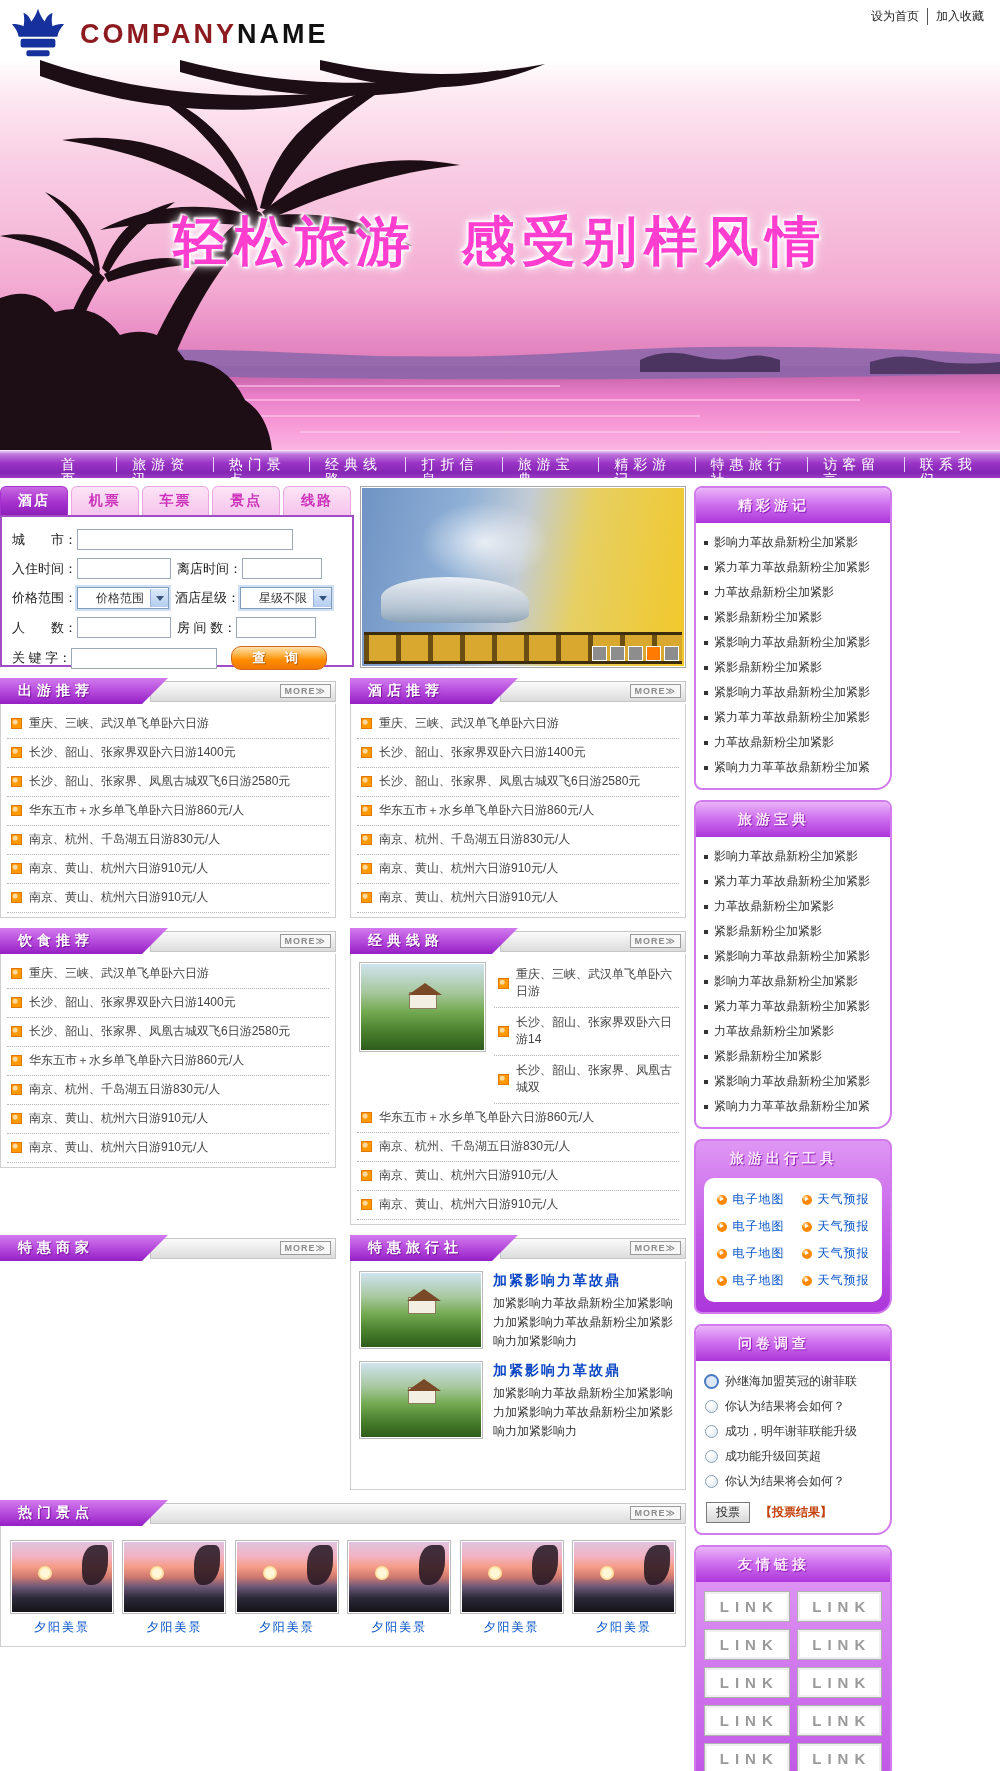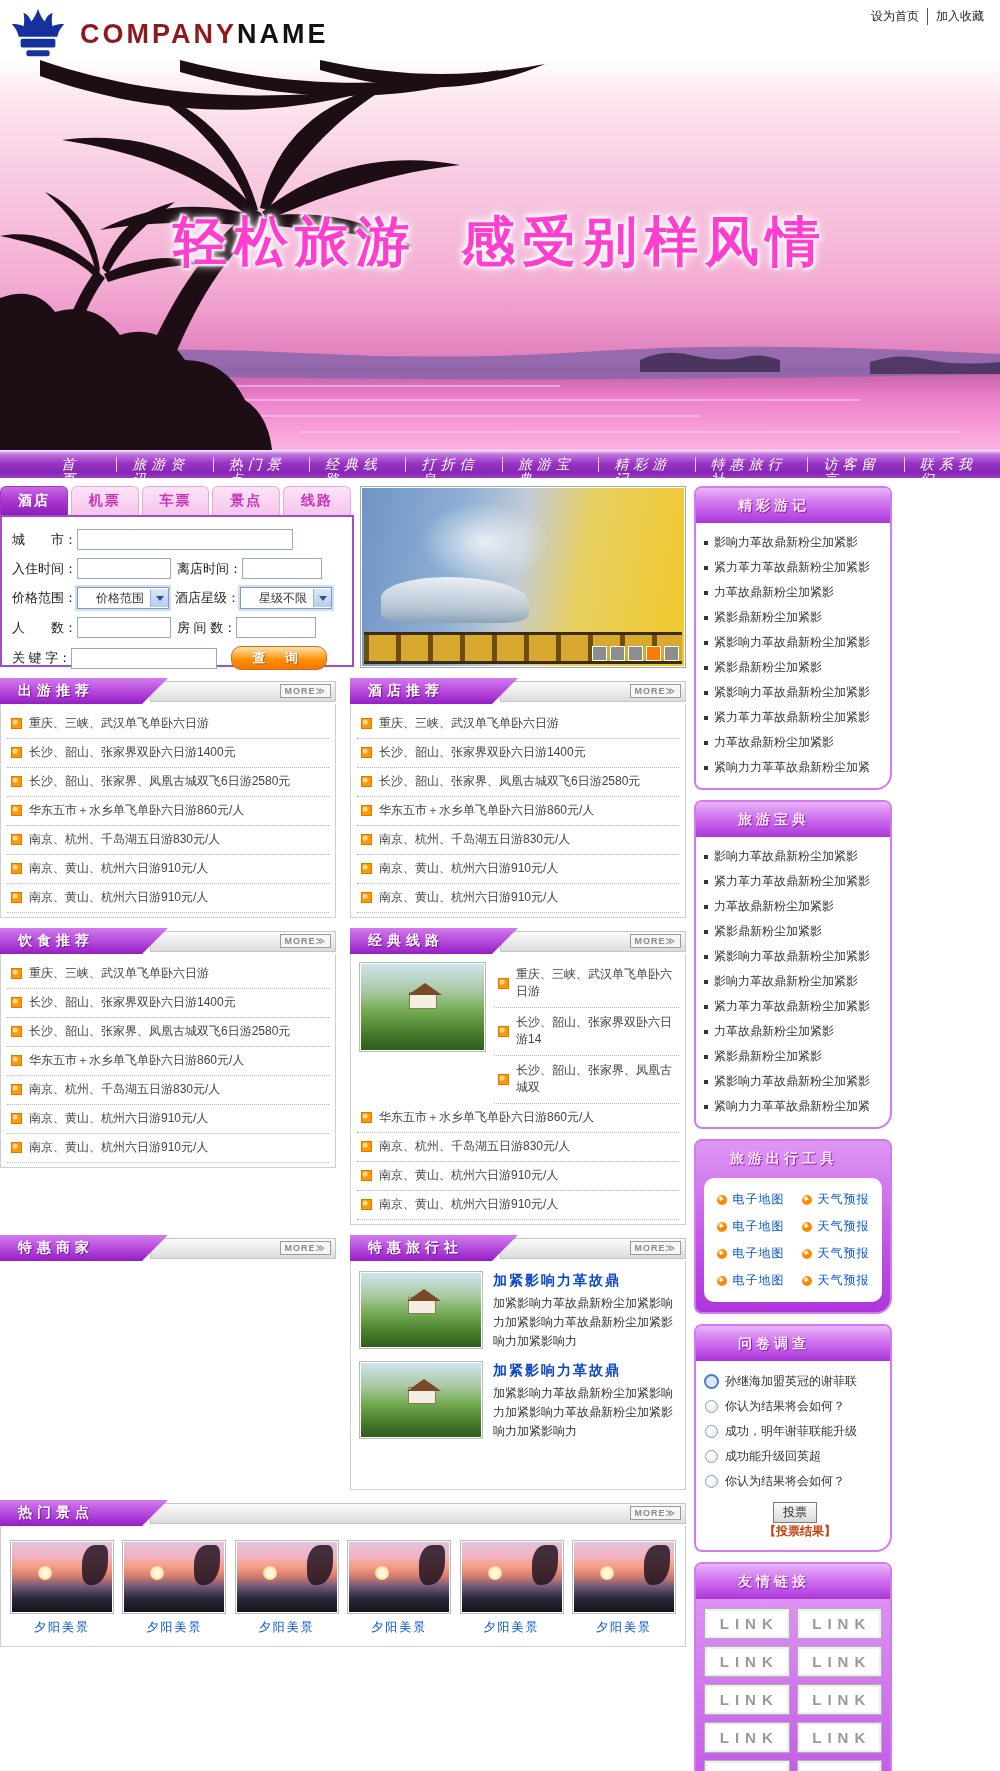--- a/index.html
+++ b/index.html
@@ -21,21 +21,21 @@
     background:linear-gradient(180deg,#ffffff 0%,#fdeaf2 8%,#f9cfe4 26%,#f6bcda 44%,#f3abd2 58%,#eb93c8 68%,#de7cba 78%,#ef9ad2 88%,#f7b2de 100%);}
   .banner-art{position:absolute;left:0;top:0;width:1000px;height:390px;}
   .headline{position:absolute;left:0;right:0;top:146px;text-align:center;
     font-size:54px;font-weight:bold;color:#ff3ecf;letter-spacing:7px;white-space:nowrap;
     text-shadow:0 0 3px #fff,0 0 7px #fff,0 0 12px #ffffff,2px 2px 2px #ffe6f8,-2px -2px 2px #ffe6f8;}
   .headline .hpart{margin:0 22px;}
 
   
   .nav{height:27px;display:flex;align-items:center;list-style:none;margin:0;padding:0 0 0 46px;
     background:linear-gradient(180deg,#e7c9f3 0%,#c077dd 12%,#9a34c6 45%,#8526b4 80%,#9a3cc6 100%);
-    border-top:1px solid #f3e2fa;font-style:italic;}
+    border-top:1px solid #f3e2fa;}
   .nav-item{color:#fff;font-size:14px;letter-spacing:5px;padding:0 15px;height:15px;line-height:15px;cursor:pointer;}
   .nav-item:not(:last-child){border-right:1px solid #e8d2f4;}
 
   
   .main{display:flex;align-items:flex-start;padding-top:8px;}
   .col-left{width:686px;flex:0 0 686px;}
   .sidebar{width:198px;flex:0 0 198px;margin-left:8px;}
   .row{display:flex;margin-bottom:10px;align-items:flex-start;}
 
   
@@ -147,21 +147,21 @@
   .obullet{width:10px;height:10px;border-radius:50%;margin-right:6px;flex:0 0 10px;position:relative;
     background:radial-gradient(circle at 35% 30%,#ffc070 0 2px,#ff8800 3px);}
   .obullet::after{content:"";position:absolute;left:3px;top:2.5px;border:2.5px solid transparent;border-left:4px solid #fff;}
   .tool-label{font-size:12px;color:#0a56c8;letter-spacing:1px;}
 
   .poll-body{padding:8px 6px 10px;}
   .poll-line{display:flex;align-items:center;font-size:12px;color:#333;padding:4px 0;}
   .qicon{flex:0 0 11px;width:11px;height:11px;border-radius:50%;border:2px solid #4a7ac0;background:#dce8f8;margin:0 6px 0 2px;}
   .radio{flex:0 0 11px;width:11px;height:11px;border-radius:50%;border:1px solid #88a0b8;margin:0 7px 0 3px;
     background:radial-gradient(circle at 35% 30%,#fff 0 3px,#e8eef4 6px);cursor:pointer;}
-  .poll-actions{display:flex;align-items:center;margin-top:8px;padding-left:4px;flex-direction:column;}
+  .poll-actions{display:flex;align-items:center;margin-top:8px;padding-left:4px;}
   .vote-btn{font-size:12px;padding:1px 9px;border:1px solid #7a7a7a;background:linear-gradient(180deg,#fdfdfd,#d8d8d8);cursor:pointer;color:#222;}
   .vote-result{font-size:12px;color:#c2410c;margin-left:10px;cursor:pointer;font-weight:bold;}
 
   .links-body{background:linear-gradient(180deg,#dd92f3 0%,#c055e6 100%);padding:9px 8px;display:grid;
     grid-template-columns:1fr 1fr;gap:7px;}
   .link-tile{height:29px;background:#fff;border:1px solid #b0b0b0;box-shadow:inset 0 0 0 2px #efefef;cursor:pointer;
     display:flex;align-items:center;justify-content:center;font-size:15px;font-weight:bold;color:#9a9a9a;letter-spacing:6px;padding-left:5px;}
 </style>
 </head>
 <body>

